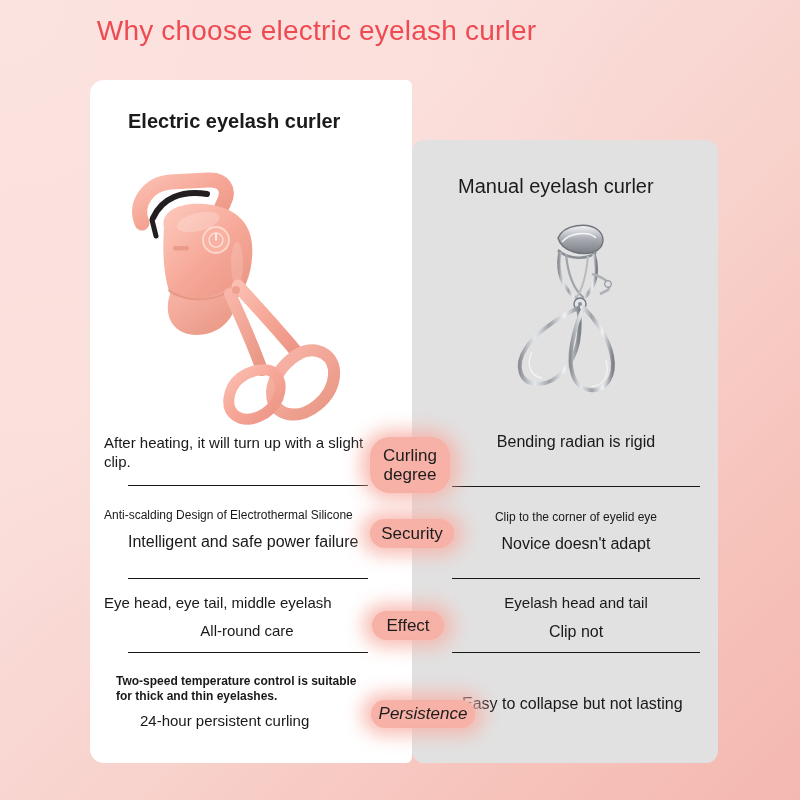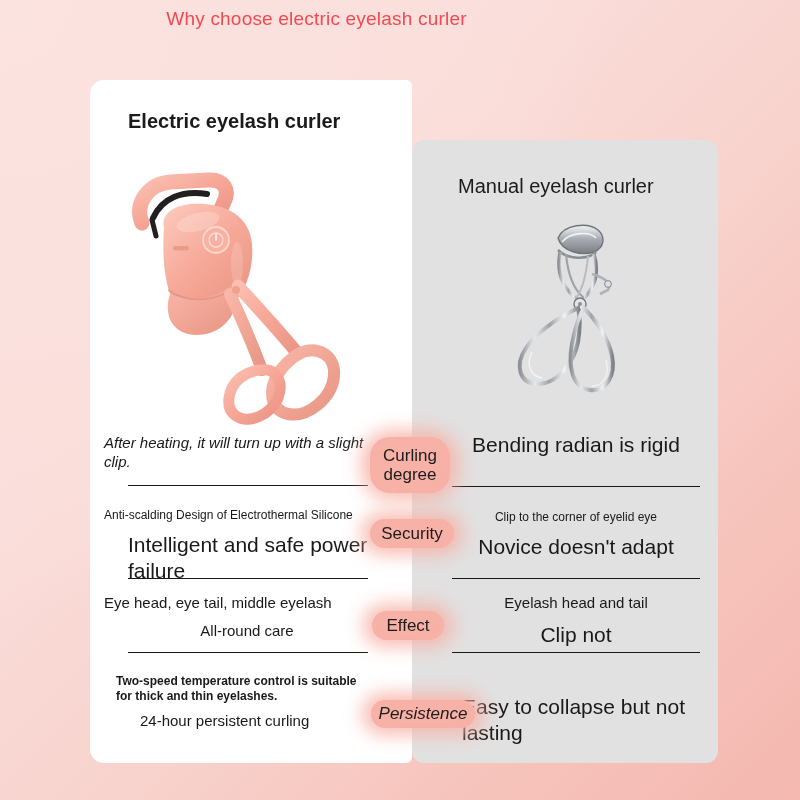--- a/index.html
+++ b/index.html
@@ -15,23 +15,23 @@
     width:800px; height:800px;
     background:
       radial-gradient(circle at 0% 0%, #fbe3df 0%, #fbe1dd 22%, rgba(251,223,219,0) 55%),
       linear-gradient(135deg, #fadfdc 0%, #fadedb 30%, #f8d2cc 58%, #f6c3bb 80%, #f4b8b0 100%);
     overflow:hidden;
   }
 
   
   #title {
     position:absolute;
-    top:8px; left:0; width:633px;
+    top:15px; left:0; width:633px;
     text-align:center;
-    font-size:19px;
+    font-size:28px;
     letter-spacing:0.2px;
     color:#ef4a52;
     white-space:nowrap;
   }
 
   
   #right-panel {
     position:absolute;
     left:412px; top:140px;
     width:306px; height:623px;
@@ -82,21 +82,21 @@
   }
   .right-cell {
     position:absolute;
     left:448px; width:256px;
     color:#191919;
     text-align:center;
   }
 
   .txt-small  { font-size:12px; line-height:1.22; }
   .txt-medium { font-size:15px;   line-height:1.25; }
-  .txt-large  { font-size:21px; line-height:1.25; }
+  .txt-large  { font-size:16px; line-height:1.25; }
 
   .indent { padding-left:24px; }
   .gap    { margin-top:9px; }
 
   
   .divider {
     position:absolute;
     height:0; border-top:1.6px solid #171717;
   }
   .div-left  { left:128px; width:240px; }
@@ -230,21 +230,21 @@
              C62,172 78,150 82,130 C84,118 84,104 82,96 Z" fill="none" stroke="url(#mtl)" stroke-width="4"></path>
 
     <path d="M88,96 C98,106 112,124 116,144 C120,164 110,180 94,178
              C76,176 72,154 76,132 C79,116 84,102 88,96 Z" fill="none" stroke="url(#mtl)" stroke-width="4"></path>
 
     <path d="M36,140 C30,152 34,164 46,166" fill="none" stroke="#fff" stroke-width="1.4" opacity=".65"></path>
     <path d="M110,148 C114,162 108,174 96,174" fill="none" stroke="#fff" stroke-width="1.4" opacity=".55"></path>
   </svg>
 
   <div class="row" id="row-0">
-    <div class="left-cell" style="top:2px;font-style:italic;">
+    <div class="left-cell" style="top:2px;">
       <div class="txt-medium">After heating, it will turn up with a slight clip.</div>
     </div>
     <div class="right-cell" style="top:0px;">
       <div class="txt-large">Bending radian is rigid</div>
     </div>
     <div class="divider div-left" style="top:53px;"></div>
     <div class="divider div-right" style="top:54px;"></div>
   </div>
 
   <div class="row" id="row-1">

